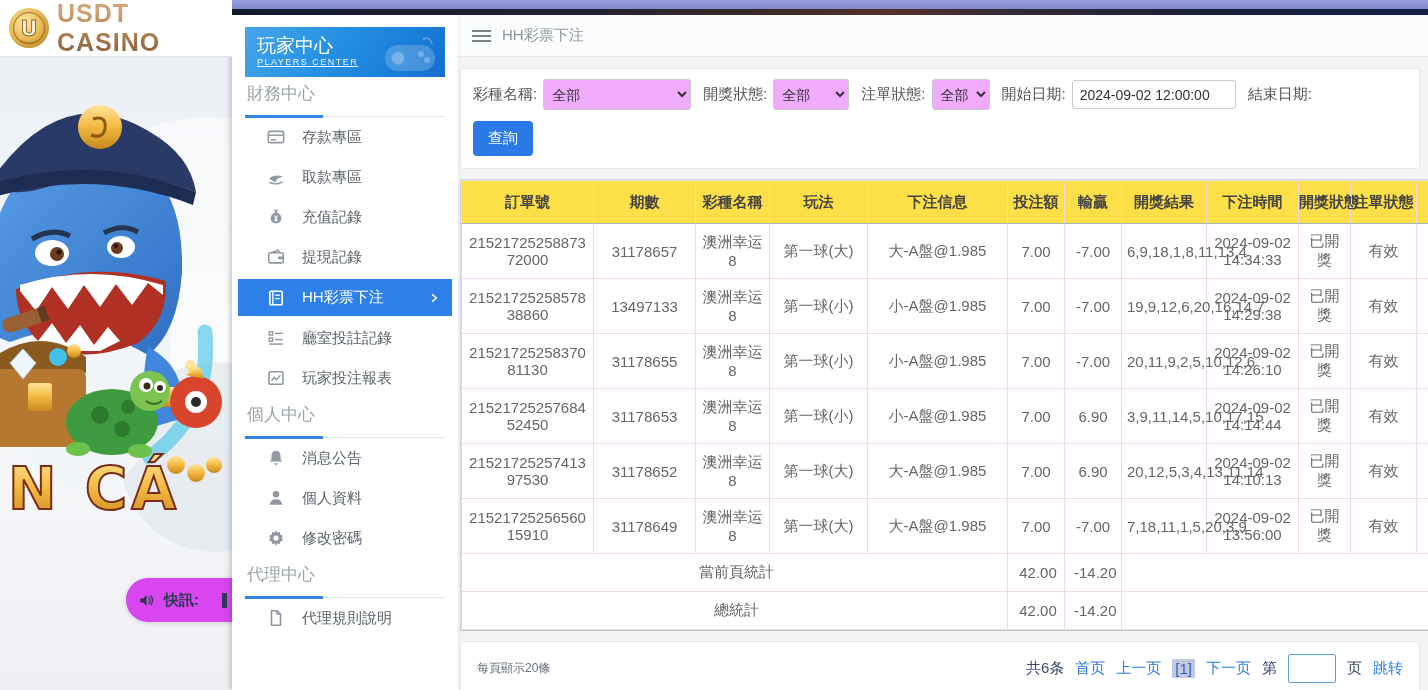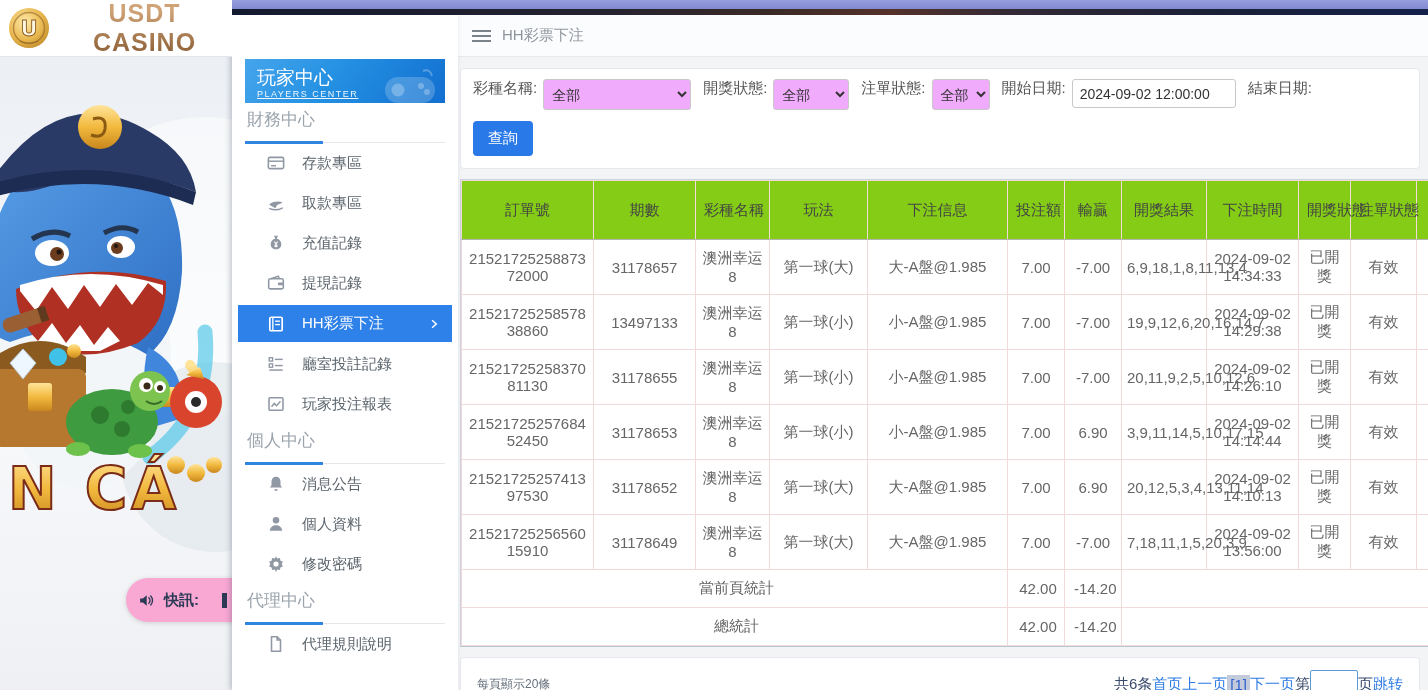--- a/index.html
+++ b/index.html
@@ -12,33 +12,33 @@
   .top-strip{position:absolute;left:232px;right:0;top:0;height:9px;
     background:linear-gradient(180deg,#979edd,#8189d0);z-index:6;}
   .top-strip-dark{position:absolute;left:232px;right:0;top:9px;height:6px;z-index:6;
     background:linear-gradient(90deg,#141a2e 0%,#232230 30%,#3a2a26 45%,#55312a 55%,#332a35 65%,#1a2036 82%,#13204a 100%);}
   
   .logo-panel{position:absolute;left:0;top:0;width:232px;height:57px;background:#fff;
     border-bottom:1px solid #e3e5e9;display:flex;align-items:center;padding-left:8px;
     box-sizing:border-box;z-index:7;cursor:pointer;}
   .logo-text{font-size:25px;font-weight:bold;letter-spacing:1px;margin-left:7px;
     background:linear-gradient(180deg,#cfa376 20%,#96683f 85%);
-    -webkit-background-clip:text;background-clip:text;color:transparent;text-align:center;-webkit-text-fill-color:transparent;}
+    -webkit-background-clip:text;background-clip:text;color:transparent;-webkit-text-fill-color:transparent;}
   
   .promo{position:absolute;left:0;top:57px;width:232px;height:633px;z-index:0;display:block;}
   
-  .ticker{position:absolute;left:126px;top:578px;height:44px;width:140px;background:#f9a8d4;
+  .ticker{position:absolute;left:126px;top:578px;height:44px;width:140px;background:#d946ef;
     border-radius:22px;box-shadow:0 1px 5px rgba(0,0,0,.15);display:flex;align-items:center;
     padding:0 12px;box-sizing:border-box;z-index:2;color:#2c3a55;font-weight:bold;font-size:15px;gap:9px;overflow:hidden;}
   .ticker-frag{width:5px;height:15px;background:#2c3a55;flex:0 0 auto;margin-left:14px;}
   
   .sidebar{position:absolute;left:232px;top:15px;width:226px;bottom:0;background:#fff;
     box-shadow:-2px 0 5px rgba(40,50,70,.25);z-index:5;box-sizing:border-box;padding:12px 13px 0;}
-  .sb-header{height:44px;background:linear-gradient(125deg,#45a5ec 0%,#2490e2 45%,#126fd0 100%);
-    color:#fff;padding:7px 12px 0 12px;box-sizing:border-box;position:relative;overflow:hidden;margin-top:32px;}
+  .sb-header{height:50px;background:linear-gradient(125deg,#45a5ec 0%,#2490e2 45%,#126fd0 100%);
+    color:#fff;padding:7px 12px 0 12px;box-sizing:border-box;position:relative;overflow:hidden;}
   .sb-title{font-size:19px;line-height:23px;}
   .sb-sub{font-size:9px;letter-spacing:1.5px;opacity:.92;text-decoration:underline;}
   .sb-pad{position:absolute;right:8px;top:6px;}
   .sb-section{margin-top:5px;font-size:17px;color:#9aa3ac;padding-left:2px;}
   .sb-divider{margin-top:9px;height:2px;border-bottom:1px solid #e4e6e9;position:relative;}
   .sb-divider-accent{position:absolute;left:0;bottom:-2px;width:78px;height:3px;background:#2e86e0;display:block;}
   .sb-item{height:40px;display:flex;align-items:center;color:#5c646c;font-size:15px;cursor:pointer;padding-left:22px;}
   .sb-item .sb-icon{width:18px;height:18px;color:#9098a4;margin-right:17px;display:inline-flex;flex:0 0 auto;}
   .sb-item .sb-icon svg{width:18px;height:18px;}
   .sb-item.active{background:#2e81e8;color:#fff;height:37px;margin:2px -7px;padding-left:29px;}
@@ -49,46 +49,46 @@
   .main-header{position:absolute;left:458px;right:0;top:15px;height:42px;background:#fbfcfd;
     border-bottom:1px solid #e7e9ed;display:flex;align-items:center;padding-left:14px;
     box-sizing:border-box;z-index:4;}
   .hamburger{width:19px;display:inline-flex;flex-direction:column;gap:3px;cursor:pointer;}
   .hamburger i{height:2px;background:#7c828a;display:block;}
   .main-title{margin-left:11px;font-size:15px;color:#8f959d;}
   .main{position:absolute;left:458px;right:0;top:57px;bottom:0;z-index:1;}
   
   .filter-panel{margin:11px 8px 0 2px;background:#fff;border:1px solid #e6e8ee;border-radius:4px;
     padding:10px 12px 12px;box-sizing:border-box;}
-  .filter-row{display:flex;font-size:15px;color:#555;white-space:nowrap;}
+  .filter-row{display:flex;align-items:center;font-size:15px;color:#555;white-space:nowrap;}
   .filter-row .flabel{margin-right:6px;}
   .filter-row .gap{width:12px;flex:0 0 auto;}
   select{height:31px;border:1px solid #c9c9c9;border-radius:3px;font-size:14px;color:#333;
     background:#f0abfc;padding:0 4px;font-family:inherit;}
   .sel-lottery{width:148px;}
   .sel-draw{width:76px;}
   .sel-order{width:58px;}
   input.date{height:27px;width:148px;border:1px solid #c9c9c9;border-radius:3px;font-size:14px;
     color:#333;padding:0 7px;font-family:inherit;}
   .search-btn{margin-top:11px;background:#2979e8;color:#fff;border:none;border-radius:4px;
     font-size:15px;padding:8px 15px;cursor:pointer;font-family:inherit;}
   
   .table-wrap{margin:10px 0 0 2px;background:#fff;border:1px solid #ccd3dd;border-bottom-color:#b9c6d2;width:1000px;}
   table.bets{border-collapse:collapse;table-layout:fixed;width:999px;font-size:15px;color:#666;}
-  table.bets th{background:#84cc16;color:#444;font-weight:normal;height:42px;
-    border:1px solid #f0dada;border-bottom:1px solid #b3b3b3;white-space:nowrap;overflow:visible;padding:8px;}
+  table.bets th{background:#fde047;color:#444;font-weight:bold;height:42px;
+    border:1px solid #f0dada;border-bottom:1px solid #b3b3b3;white-space:nowrap;overflow:visible;padding:0;}
   table.bets td{border:1px solid #f0dada;text-align:center;height:55px;padding:2px 5px;box-sizing:border-box;}
   table.bets td.order{word-break:break-all;}
   table.bets tr.summary td{height:38px;border-top:1px solid #d6d6d6;padding-left:9px;}
   
   .pagination-panel{margin:10px 8px 0 2px;background:#fff;border:1px solid #e6e8ee;border-radius:4px;
     height:54px;display:flex;align-items:center;justify-content:space-between;padding:0 16px;
     box-sizing:border-box;}
   .page-size{color:#66707c;font-size:12px;}
-  .pager{display:flex;align-items:center;color:#3a4a6b;font-size:15px;}
+  .pager{display:flex;align-items:center;gap:11px;color:#3a4a6b;font-size:15px;}
   .pager .plink{color:#2d7be5;cursor:pointer;}
   .page-current{background:#c3cbdb;color:#2e5fd0;padding:1px 3px;cursor:pointer;}
   .jump-input{width:42px;height:25px;border:1px solid #5b9bd5;border-radius:2px;font-family:inherit;font-size:14px;text-align:center;}
 </style>
 </head>
 <body>
 
 <div class="top-strip"></div>
 <div class="top-strip-dark"></div>
 

